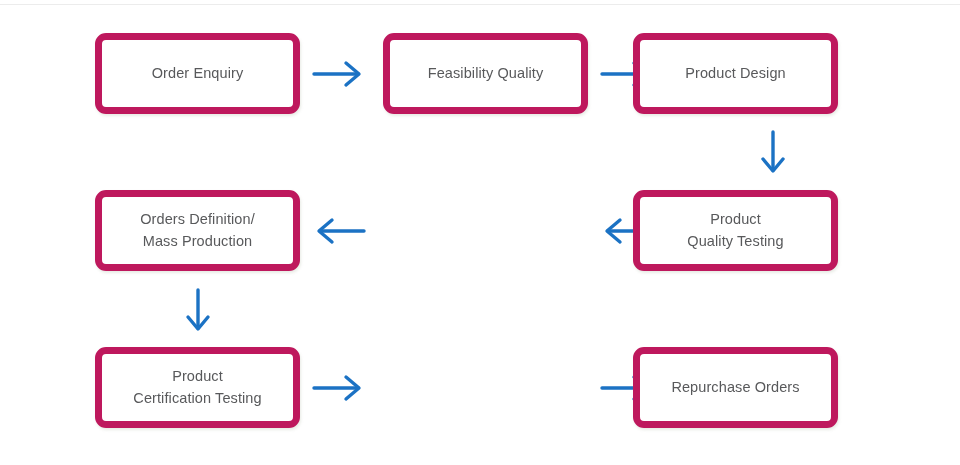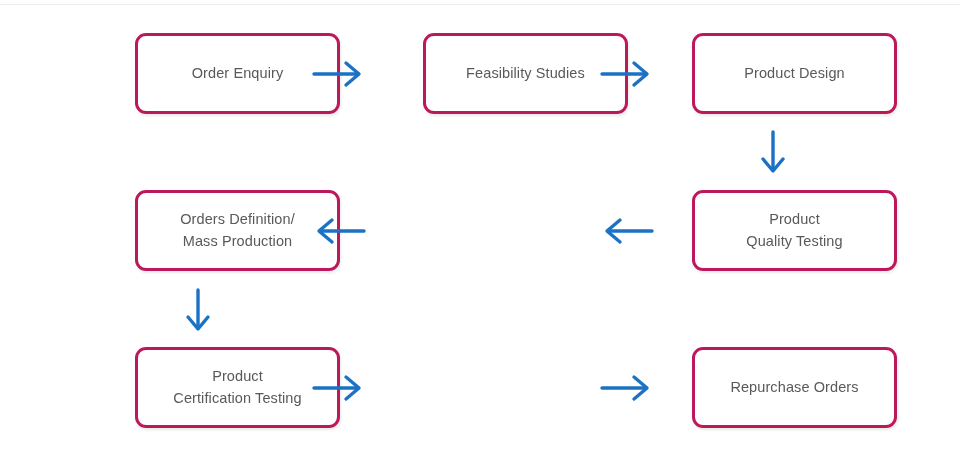--- a/index.html
+++ b/index.html
@@ -32,42 +32,41 @@
     left: 0;
     top: 0;
     width: 960px;
     height: 465px;
   }
   .node {
     position: absolute;
     width: 205px;
     height: 81px;
     box-sizing: border-box;
-    border: 3px solid #be185d;
+    border: 7px solid #be185d;
     border-radius: 11px;
     background: #ffffff;
     box-shadow: 1px 2px 3px rgba(150,165,135,0.22);
     display: flex;
     align-items: center;
     justify-content: center;
     text-align: center;
-    margin-left: 40px;
   }
   .node-label {
     font-size: 14.5px;
     line-height: 1.45;
     color: #58595b;
     letter-spacing: 0.1px;
     white-space: pre-line;
     padding: 0 8px;
   }
   
   .c0 { left: 95px; }
   .c1 { left: 383px; }
-  .c2 { left: 652px; align-items: center; }
+  .c2 { left: 633px; align-items: center; }
   
   .r0 { top: 33px; }
   .r1 { top: 190px; }
   .r2 { top: 347px; }
 
   .arrow {
     position: absolute;
     line-height: 0;
   }
   .arrow svg { display: block; }
@@ -98,21 +97,21 @@
     <div class="arrow a-h-0-1">
       <svg width="58" height="32" viewBox="0 0 58 32" aria-hidden="true">
         <g fill="none" stroke="#1b72c4" stroke-width="3.4" stroke-linecap="round" stroke-linejoin="round">
           <line x1="4" y1="16" x2="48" y2="16"></line>
           <polyline points="36,5 49,16 36,27"></polyline>
         </g>
       </svg>
     </div>
 
     <div class="node c1 r0">
-      <span class="node-label">Feasibility Studies</span>
+      <span class="node-label">Feasibility Quality</span>
     </div>
 
     <div class="arrow a-h-1-2">
       <svg width="58" height="32" viewBox="0 0 58 32" aria-hidden="true">
         <g fill="none" stroke="#1b72c4" stroke-width="3.4" stroke-linecap="round" stroke-linejoin="round">
           <line x1="4" y1="16" x2="48" y2="16"></line>
           <polyline points="36,5 49,16 36,27"></polyline>
         </g>
       </svg>
     </div>

